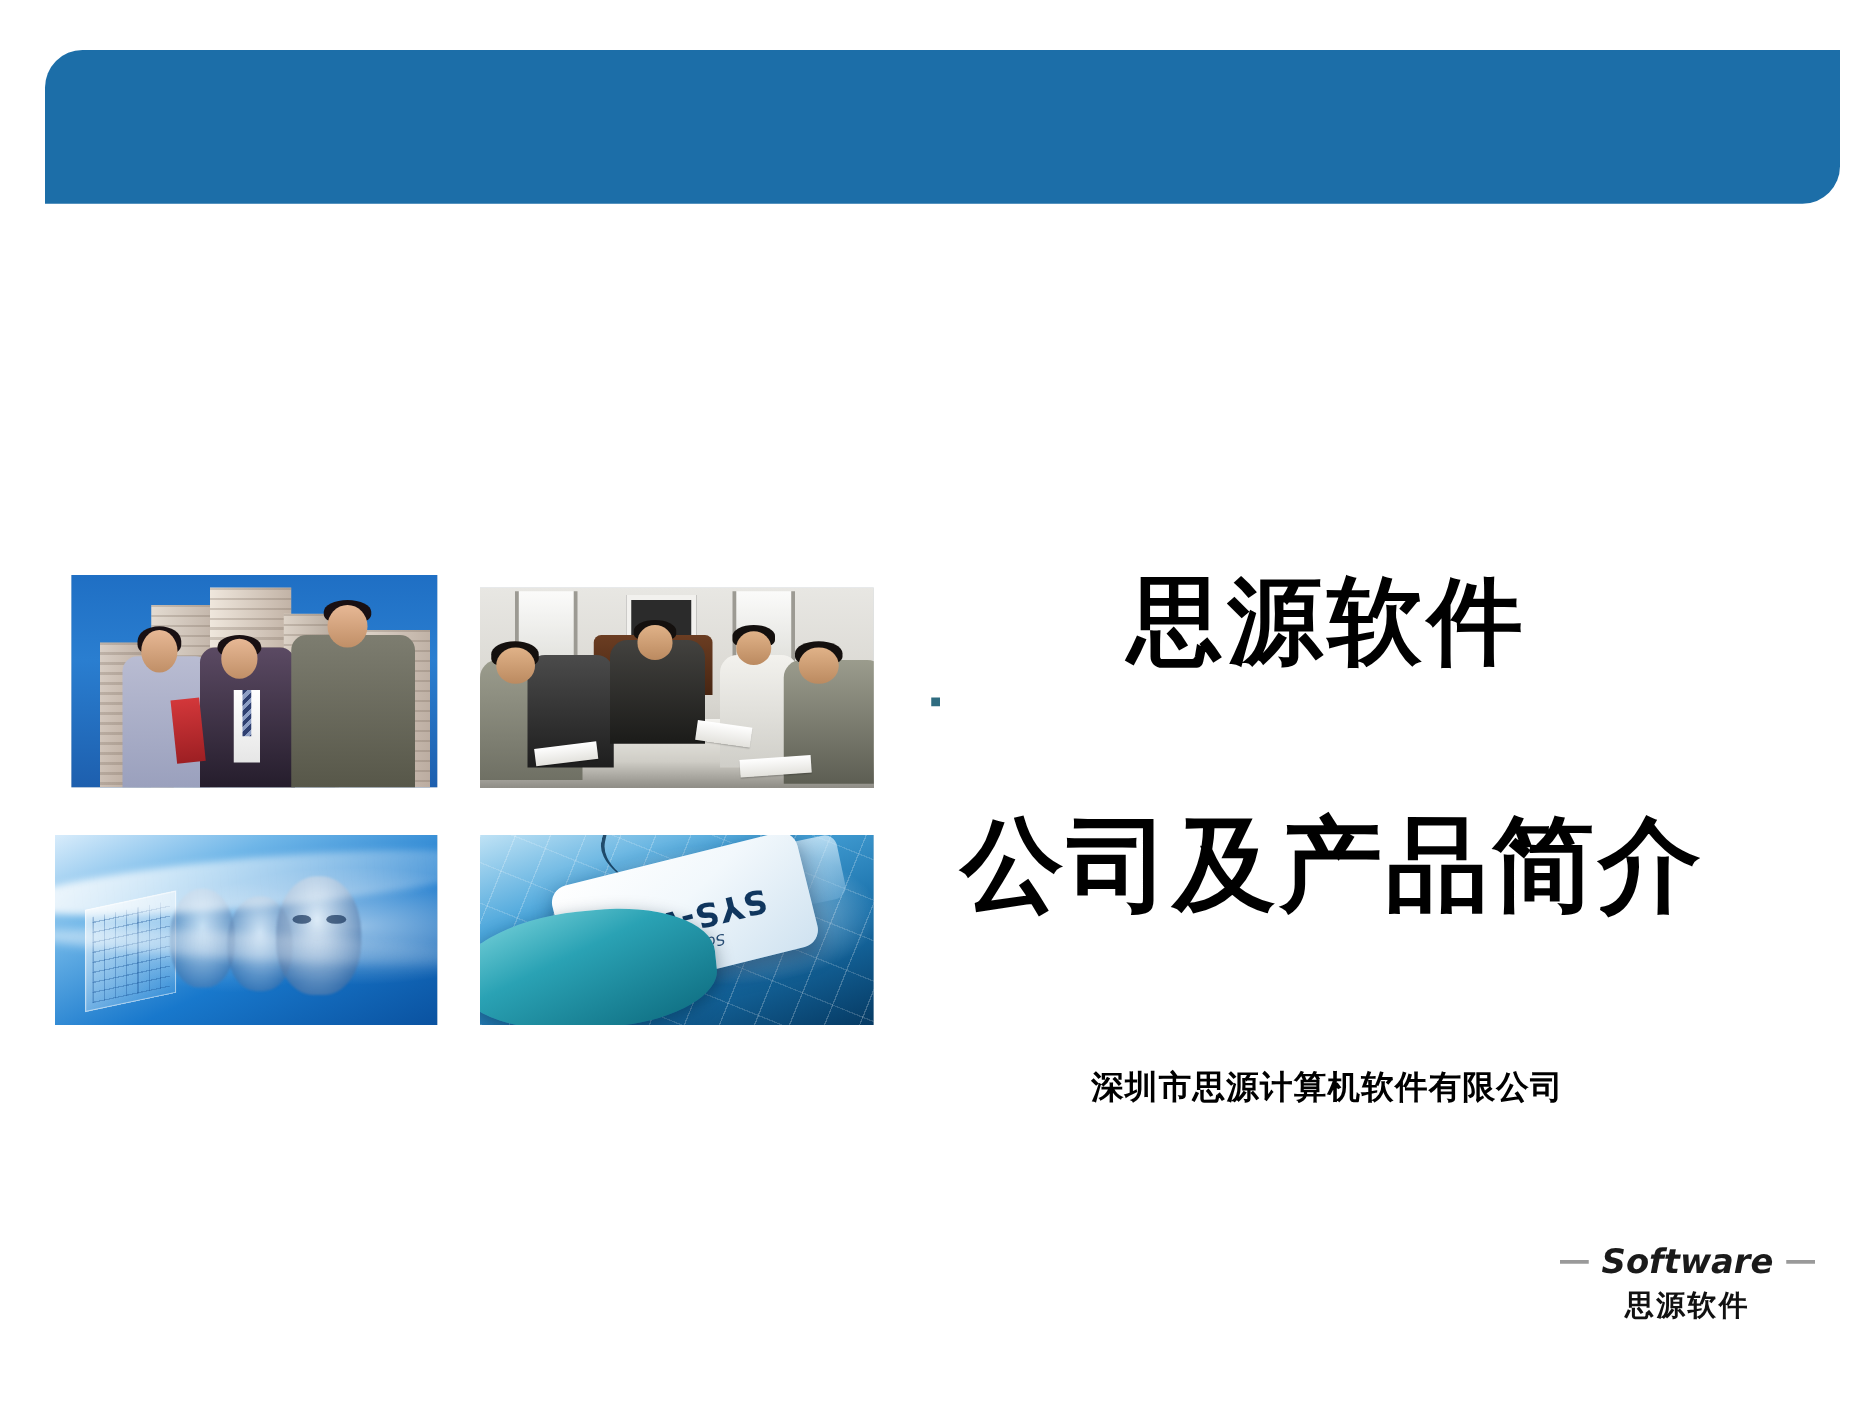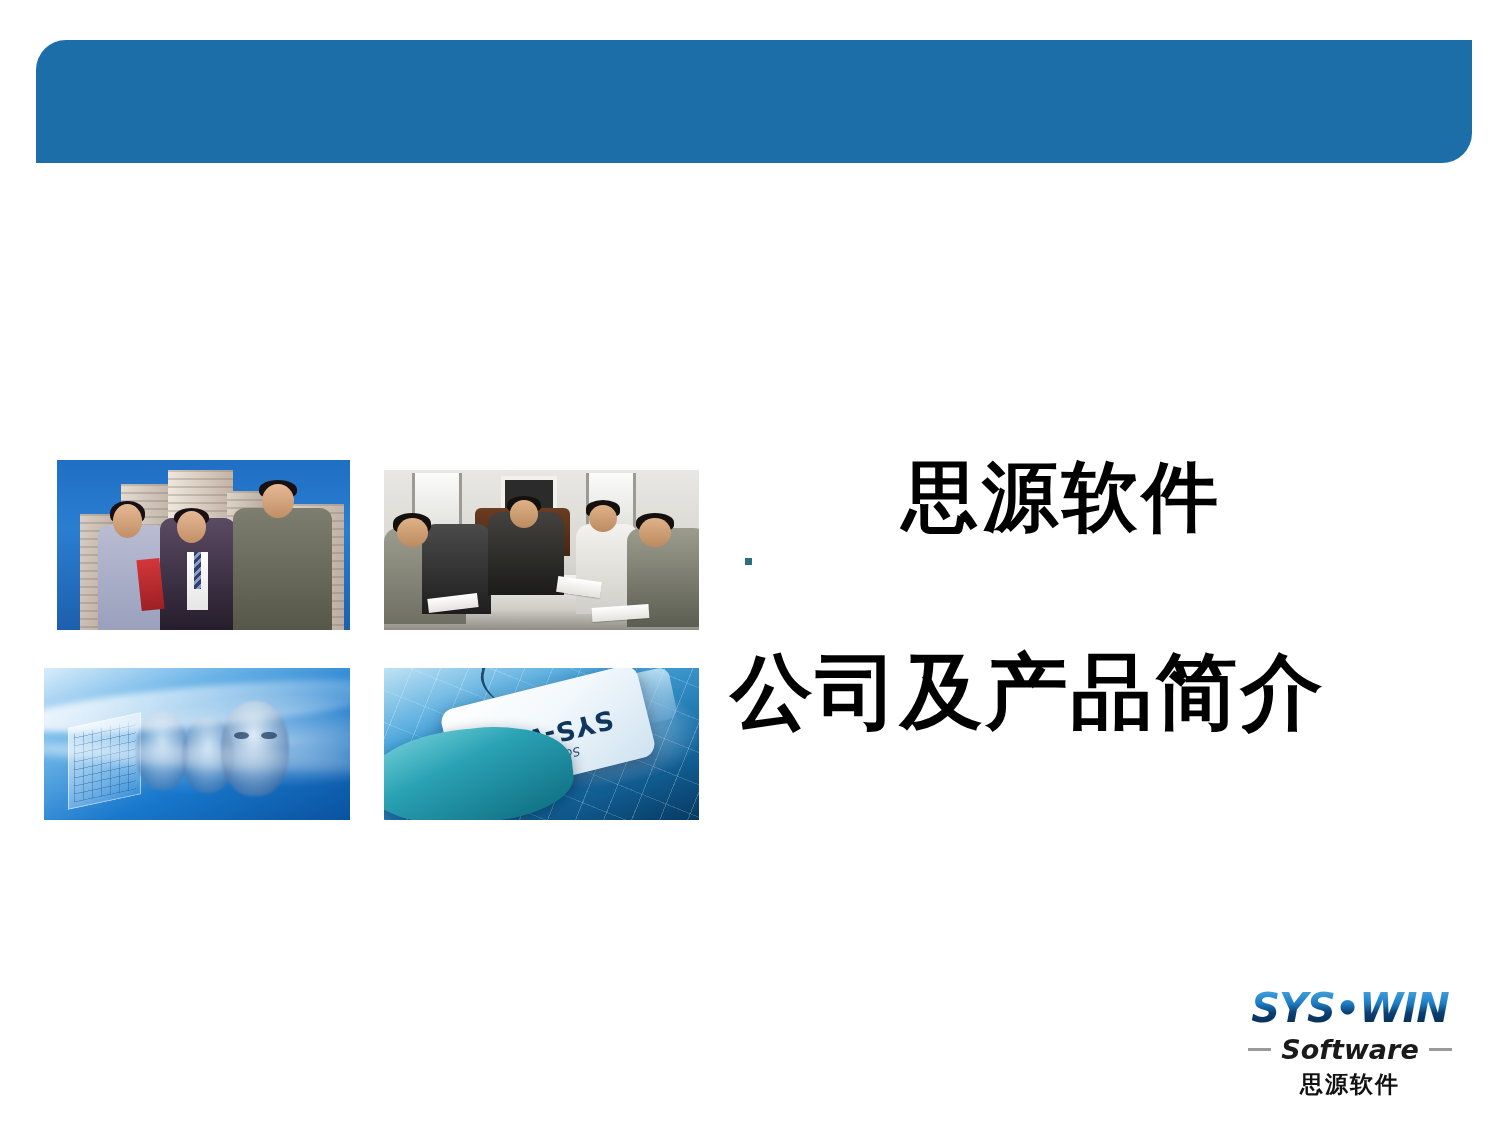--- a/index.html
+++ b/index.html
@@ -235,21 +235,21 @@
     width: 600px;
     text-align: center;
     font-size: 76px;
     font-weight: bold;
     color: #000000;
     letter-spacing: 4px;
     white-space: nowrap;
   }
   .title-sub {
     position: absolute;
-    left: 708px;
+    left: 746px;
     top: 638px;
     width: 640px;
     text-align: center;
     font-size: 82px;
     font-weight: bold;
     color: #000000;
     letter-spacing: 3px;
     white-space: nowrap;
   }
   .company-name {
@@ -420,23 +420,23 @@
       <div class="kb-finger"></div>
     </div>
   </div>
 
   <div class="stray-dot"></div>
 
   <div class="title-main">思源软件</div>
 
   <div class="title-sub">公司及产品简介</div>
 
+  <div class="company-name">深圳市思源计算机软件有限公司</div>
 
   <div class="logo">
-    <div class="logo-wordmark">SYS•WIN</div>
     <div class="logo-software-row">
       <span class="logo-rule"></span>
       <span class="logo-software">Software</span>
       <span class="logo-rule"></span>
     </div>
     <div class="logo-cn">思源软件</div>
   </div>
 
 </div>
 

